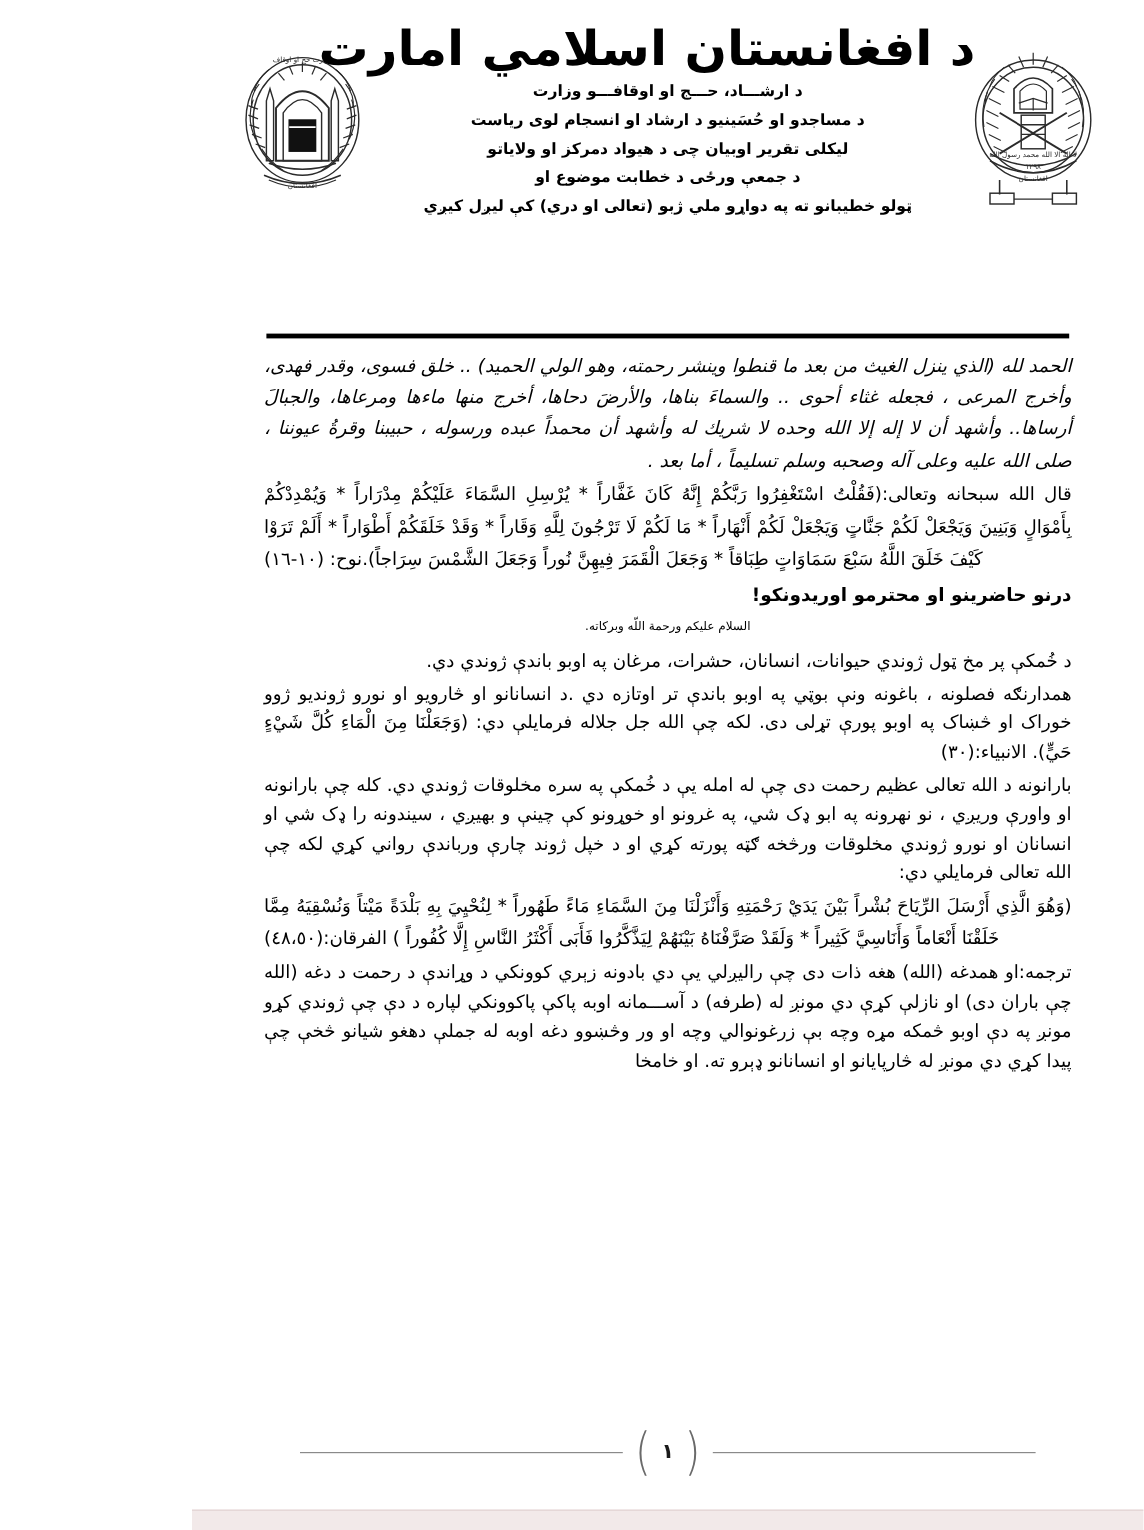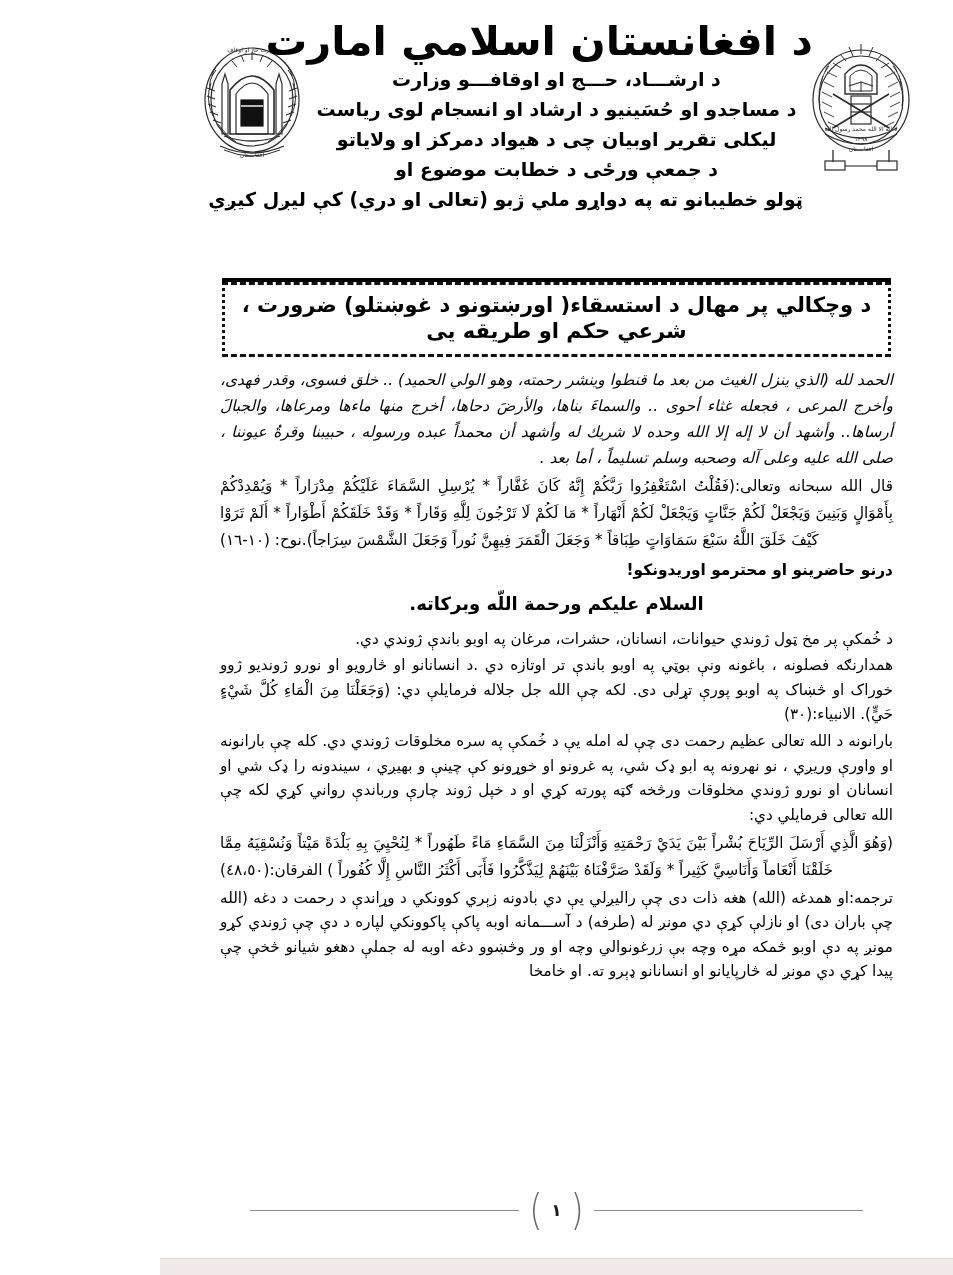--- a/index.html
+++ b/index.html
@@ -44,21 +44,21 @@
     font-family:"DejaVu Sans","Liberation Sans",sans-serif;
     font-size:40px;
     font-weight:700;
     letter-spacing:-1px;
     line-height:1.15;
     margin:0 0 6px 0;
     white-space:nowrap;
     transform:scaleX(1.04);
   }
   .header-line{
-    font-size:19px;
+    font-size:13px;
     font-weight:700;
     line-height:1.0;
     margin:0 0 11px 0;
     white-space:nowrap;
   }
   .header-line.wide{letter-spacing:0px;}
 
   
   .thick-rule{
     margin:6px 62px 0 62px;
@@ -109,22 +109,22 @@
   }
   p.quran{
     font-size:15.2px;
     line-height:1.78;
     text-align:justify;
     text-align-last:left;
   }
   p.greeting{
     text-align:center;
     text-align-last:center;
-    font-weight:700;
-    font-size:18px;
+    font-weight:400;
+    font-size:10px;
     margin:6px 0 8px 0;
   }
   p.audience{
     text-align:left;
     text-align-last:right;
     font-weight:700;
     font-size:15.4px;
     margin:4px 0 2px 0;
   }
 
@@ -317,23 +317,20 @@
       <div class="header-line">د مساجدو او حُسَينيو د ارشاد او انسجام لوی رياست</div>
       <div class="header-line">ليکلی تقرير اوبيان چی د هيواد دمرکز او ولاياتو</div>
       <div class="header-line">د جمعې ورځی د خطابت موضوع او</div>
       <div class="header-line wide">ټولو خطيبانو ته په دواړو ملي ژبو (تعالی او دري) کې ليږل کيږي</div>
     </div>
   </div>
 
   <div class="thick-rule"></div>
 
 
-  <div class="title-box">
-    <div class="title-text">د  وچکالي پر مهال د استسقاء( اورښتونو د غوښتلو) ضرورت ، شرعي حکم او طريقه يی</div>
-  </div>
 
   <div class="body">
 
     <p class="par ar">الحمد لله (الذي ينزل الغيث من بعد ما قنطوا وينشر رحمته، وهو الولي الحميد) .. خلق فسوى، وقدر فهدى، وأخرج المرعى ، فجعله غثاء أحوى .. والسماءَ بناها، والأرضَ دحاها، أخرج منها ماءها ومرعاها، والجبالَ أرساها.. وأشهد أن لا إله إلا الله وحده لا شريك له وأشهد أن محمداً عبده ورسوله ، حبيبنا وقرةُ عيوننا ، صلى الله عليه وعلى آله وصحبه وسلم تسليماً ، أما بعد .</p>
 
     <p class="par quran">قال الله سبحانه وتعالى:(فَقُلْتُ اسْتَغْفِرُوا رَبَّكُمْ إِنَّهُ كَانَ غَفَّاراً * يُرْسِلِ السَّمَاءَ عَلَيْكُمْ مِدْرَاراً * وَيُمْدِدْكُمْ بِأَمْوَالٍ وَبَنِينَ وَيَجْعَلْ لَكُمْ جَنَّاتٍ وَيَجْعَلْ لَكُمْ أَنْهَاراً * مَا لَكُمْ لَا تَرْجُونَ لِلَّهِ وَقَاراً * وَقَدْ خَلَقَكُمْ أَطْوَاراً * أَلَمْ تَرَوْا كَيْفَ خَلَقَ اللَّهُ سَبْعَ سَمَاوَاتٍ طِبَاقاً * وَجَعَلَ الْقَمَرَ فِيهِنَّ نُوراً وَجَعَلَ الشَّمْسَ سِرَاجاً).نوح: (١٠-١٦)</p>
 
     <p class="par audience">درنو حاضرينو او محترمو اوريدونکو!</p>
 
     <p class="par greeting">السلام عليکم ورحمة اللّه وبرکاته.</p>

